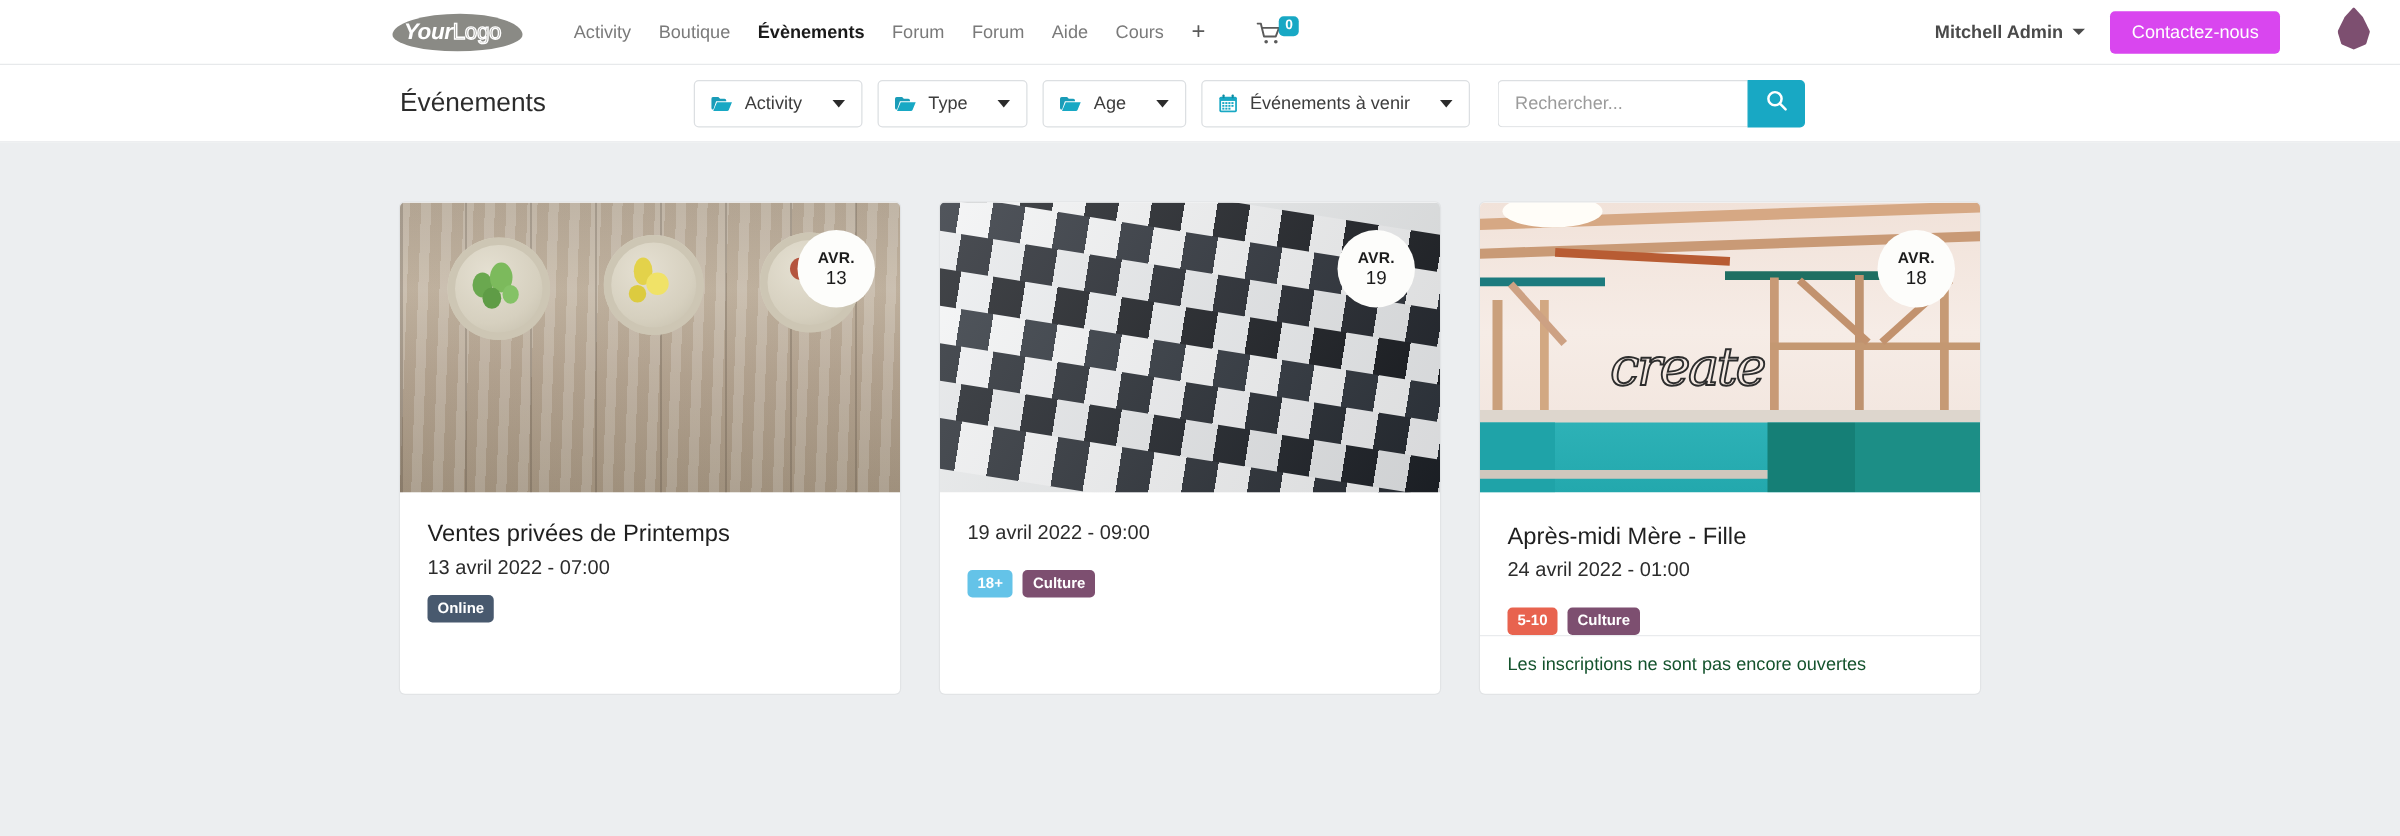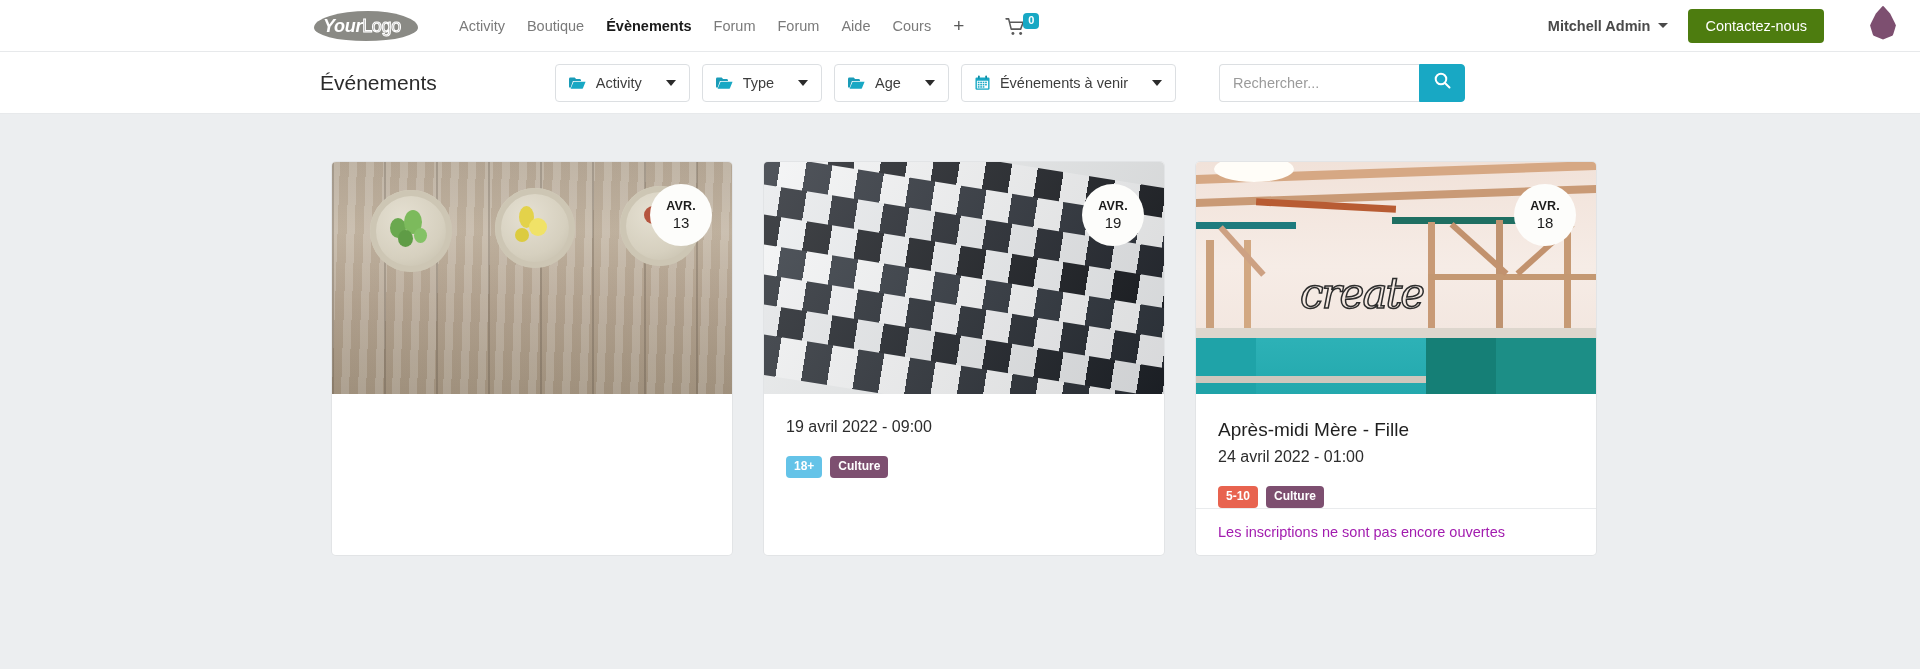--- a/index.html
+++ b/index.html
@@ -93,21 +93,21 @@
     display: flex; align-items: center; gap: 20px;
   }
   .user-menu {
     font-size: 14.5px; font-weight: 700; color: #4a4a4a;
     display: flex; align-items: center; gap: 8px; cursor: pointer;
     white-space: nowrap;
   }
   .caret { width: 0; height: 0; border-left: 5px solid transparent;
            border-right: 5px solid transparent; border-top: 5px solid currentColor; }
   .btn-contact {
-    background: #4d7c0f; color: #fff;
+    background: #d946ef; color: #fff;
     border: none; border-radius: 4px;
     padding: 9px 17px; font-size: 14.5px;
     font-family: inherit; cursor: pointer; white-space: nowrap;
   }
   .drop-shape {
     width: 26px; height: 34px;
     background: #7d4f70;
     border-radius: 50% 50% 50% 50% / 62% 62% 38% 38%;
     clip-path: polygon(50% 0%, 78% 24%, 100% 58%, 88% 88%, 50% 100%, 12% 88%, 0% 58%, 22% 24%);
     margin-left: 26px;
@@ -150,36 +150,35 @@
   .ic-cal { width: 15px; height: 16px; flex: 0 0 auto; }
 
   .search-wrap { display: flex; margin-left: 22px; }
   .search-input {
     width: 200px; height: 38px;
     border: 1px solid #dcdfe2; border-right: none;
     border-radius: 4px 0 0 4px;
     padding: 0 13px; font-size: 14.5px;
     font-family: inherit; color: #3d3d3d;
     outline: none;
-    margin-left: 21px;
   }
   .search-input::placeholder { color: #9b9b9b; }
   .search-go {
     width: 46px; height: 38px;
     background: #18a8c4; border: 1px solid #18a8c4;
     border-radius: 0 4px 4px 0;
     display: flex; align-items: center; justify-content: center;
     cursor: pointer;
   }
 
   
   .content {
     background: #eceef0;
     height: 555px;
-    padding: 48px 0 0 12px;
+    padding: 48px 0 0 0;
   }
   .cards {
     display: flex;
     gap: 32px;
     padding-left: 320px;
   }
   .card {
     width: 400px;
     background: #ffffff;
     border-radius: 4px;
@@ -215,21 +214,21 @@
   .tags { display: flex; gap: 8px; margin-top: 20px; flex-wrap: wrap; }
   .tag {
     font-size: 12px; font-weight: 700; color: #fff;
     padding: 3px 8px 4px; border-radius: 4px;
     line-height: 1.25;
   }
   .card-foot {
     border-top: 1px solid #e9ebed;
     padding: 15px 22px;
     font-size: 14.5px;
-    color: #a21caf;
+    color: #14532d;
   }
   .card1 .card-body { padding-top: 22px; }
   .card1 .tags { margin-top: 12px; }
 
   
   .img-wood {
     position: absolute; inset: 0;
     background:
       repeating-linear-gradient(90deg,
         rgba(60,50,40,.22) 0px, rgba(60,50,40,.22) 2px,
@@ -415,20 +414,27 @@
           <div class="pot" style="left:288px;top:24px;width:80px;height:80px;">
             <i style="left:24px;top:20px;width:18px;height:18px;background:#b5553f;"></i>
             <i style="left:38px;top:30px;width:16px;height:16px;background:#8a8f55;"></i>
           </div>
         </div>
         <div class="date-badge">
           <div class="date-m">AVR.</div>
           <div class="date-d">13</div>
         </div>
       </div>
+      <div class="card-body">
+        <div class="card-title">Ventes privées de Printemps</div>
+        <div class="card-date">13 avril 2022 - 07:00</div>
+        <div class="tags">
+          <span class="tag" style="background:#48596e">Online</span>
+        </div>
+      </div>
     </div>
 
     <div class="card">
       <div class="card-media">
         <div class="img-bw">
           <div class="bw-row" style="top:-4px;  height:34px; transform:rotate(9deg);  background:repeating-linear-gradient(90deg,#1c1f24 0 26px,#f2f3f4 26px 52px);"></div>
           <div class="bw-row" style="top:26px;  height:34px; transform:rotate(9deg);  background:repeating-linear-gradient(90deg,#f2f3f4 0 26px,#2b3038 26px 52px);"></div>
           <div class="bw-row" style="top:56px;  height:34px; transform:rotate(9deg);  background:repeating-linear-gradient(90deg,#23272e 0 26px,#e8eaec 26px 52px);"></div>
           <div class="bw-row" style="top:86px;  height:34px; transform:rotate(9deg);  background:repeating-linear-gradient(90deg,#eceef0 0 26px,#1a1d22 26px 52px);"></div>
           <div class="bw-row" style="top:116px; height:34px; transform:rotate(9deg);  background:repeating-linear-gradient(90deg,#2e343c 0 26px,#f4f5f6 26px 52px);"></div>

